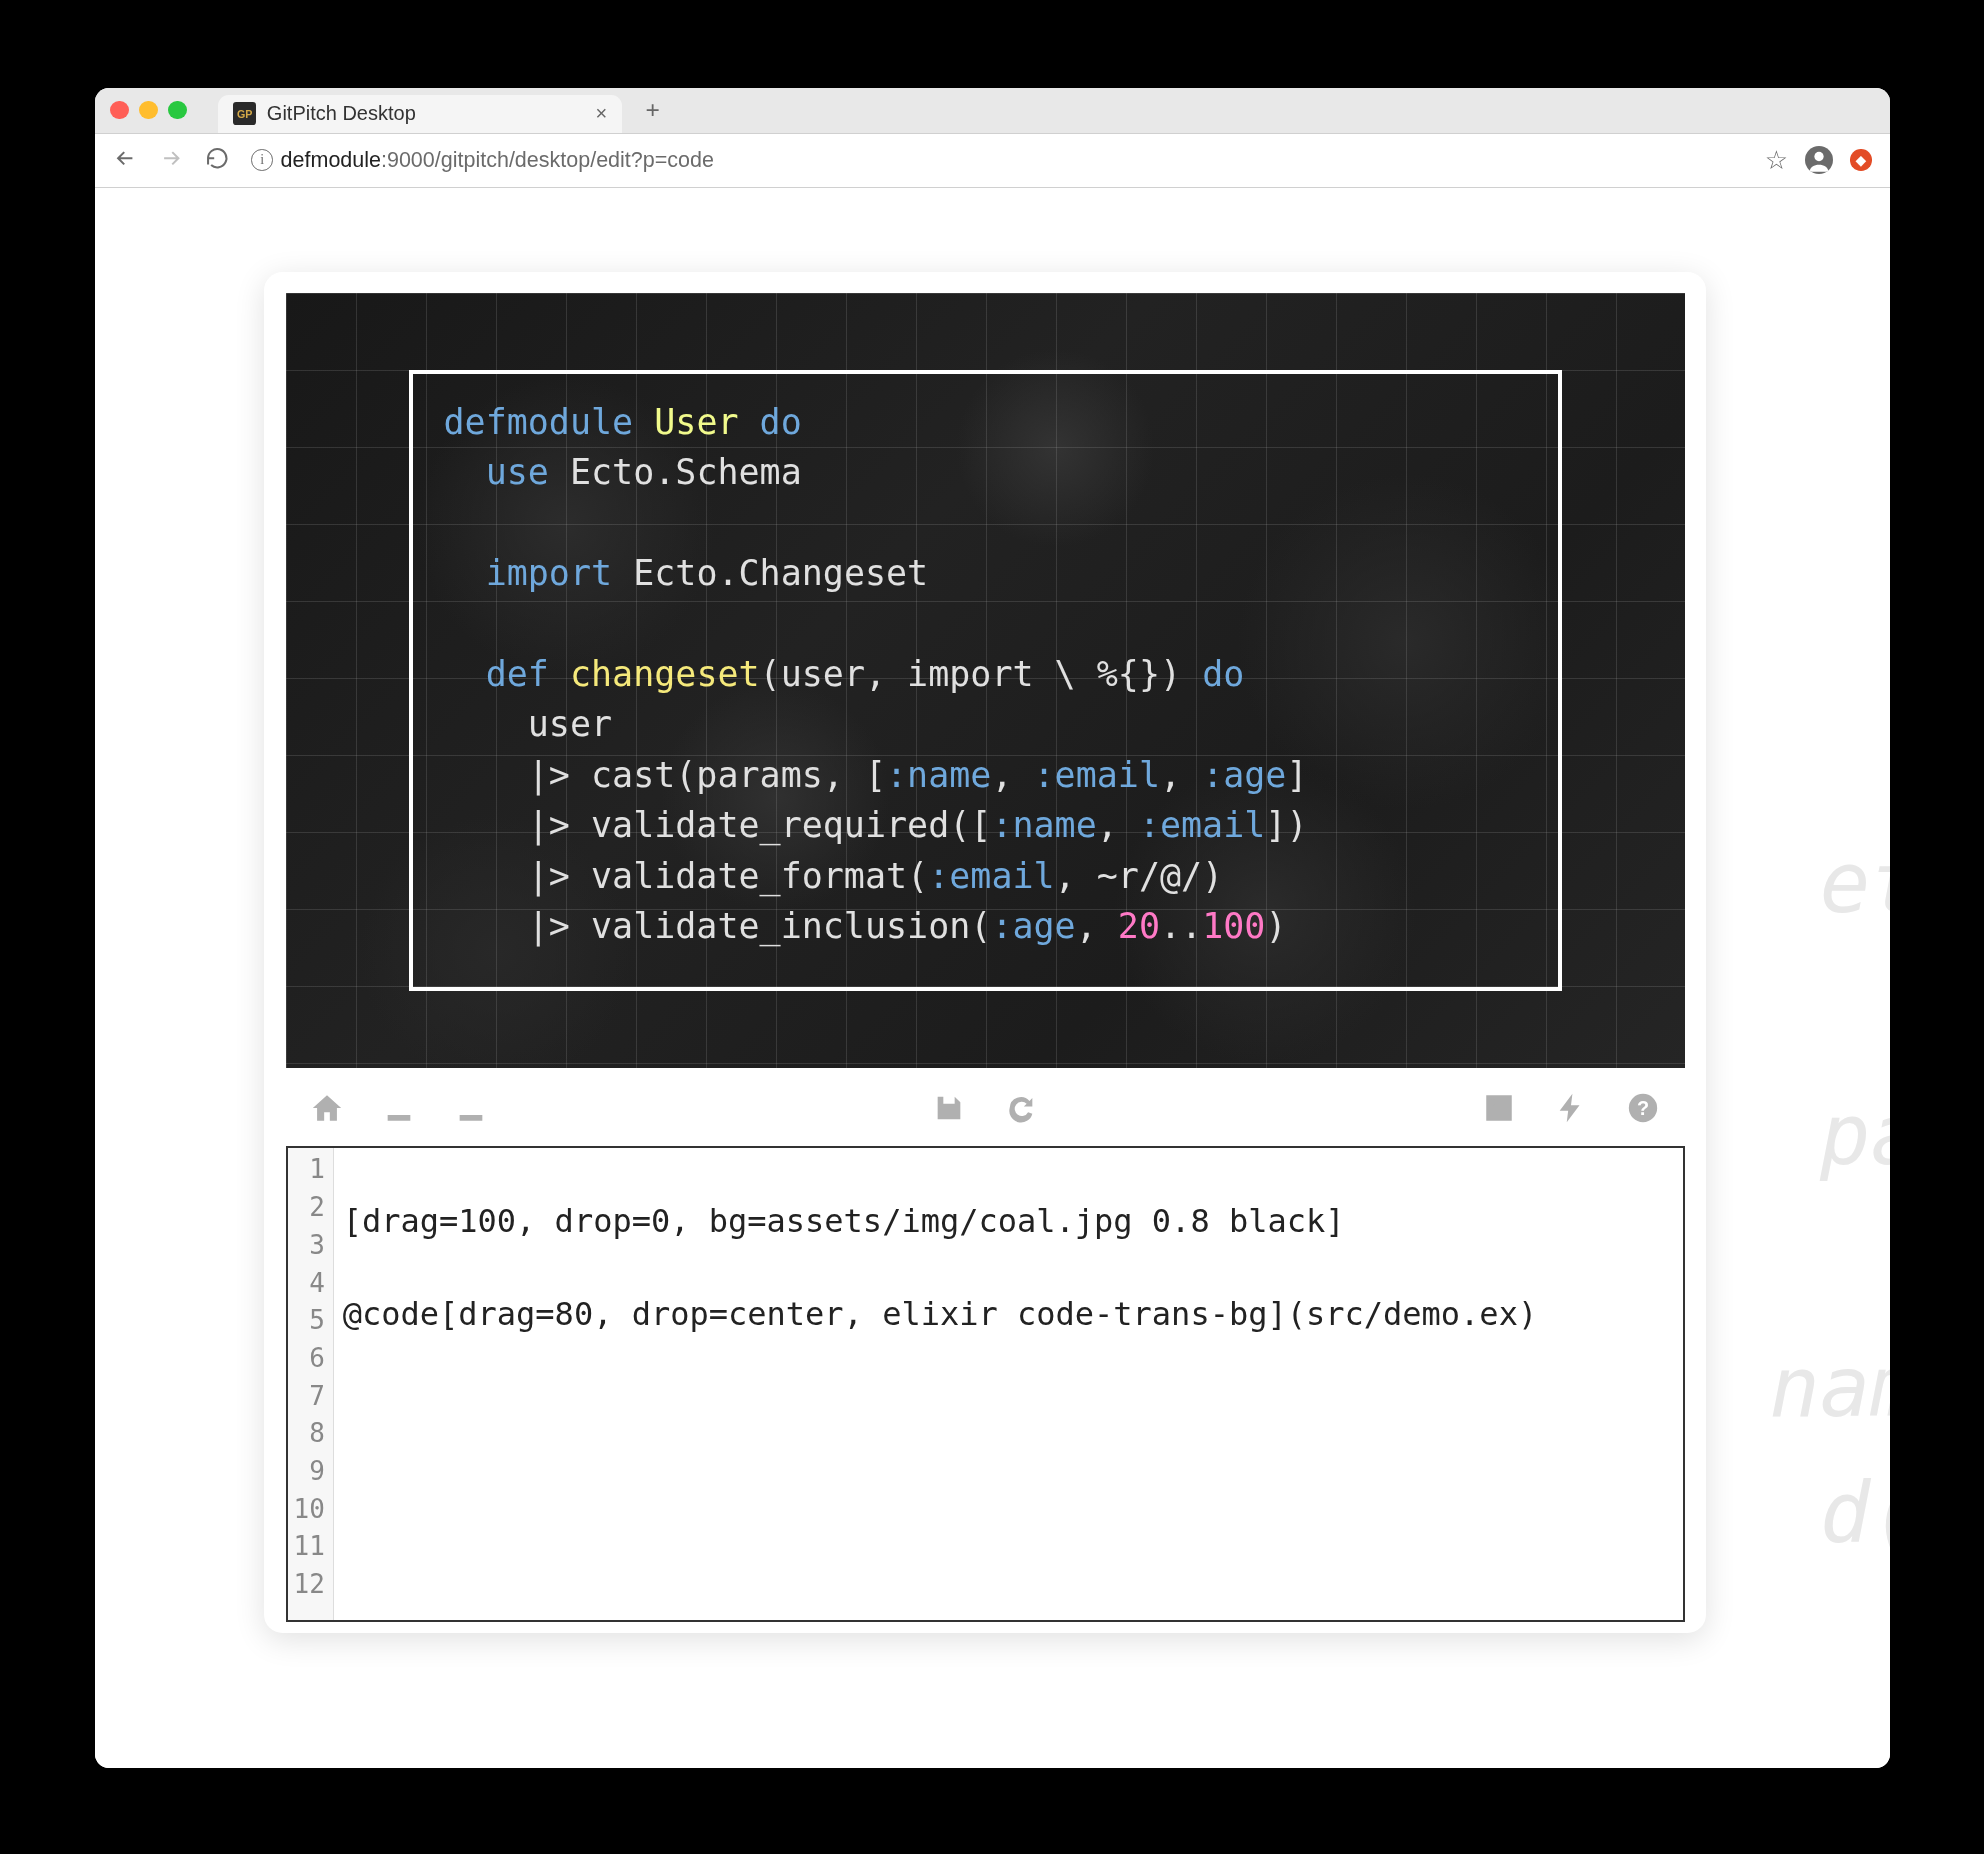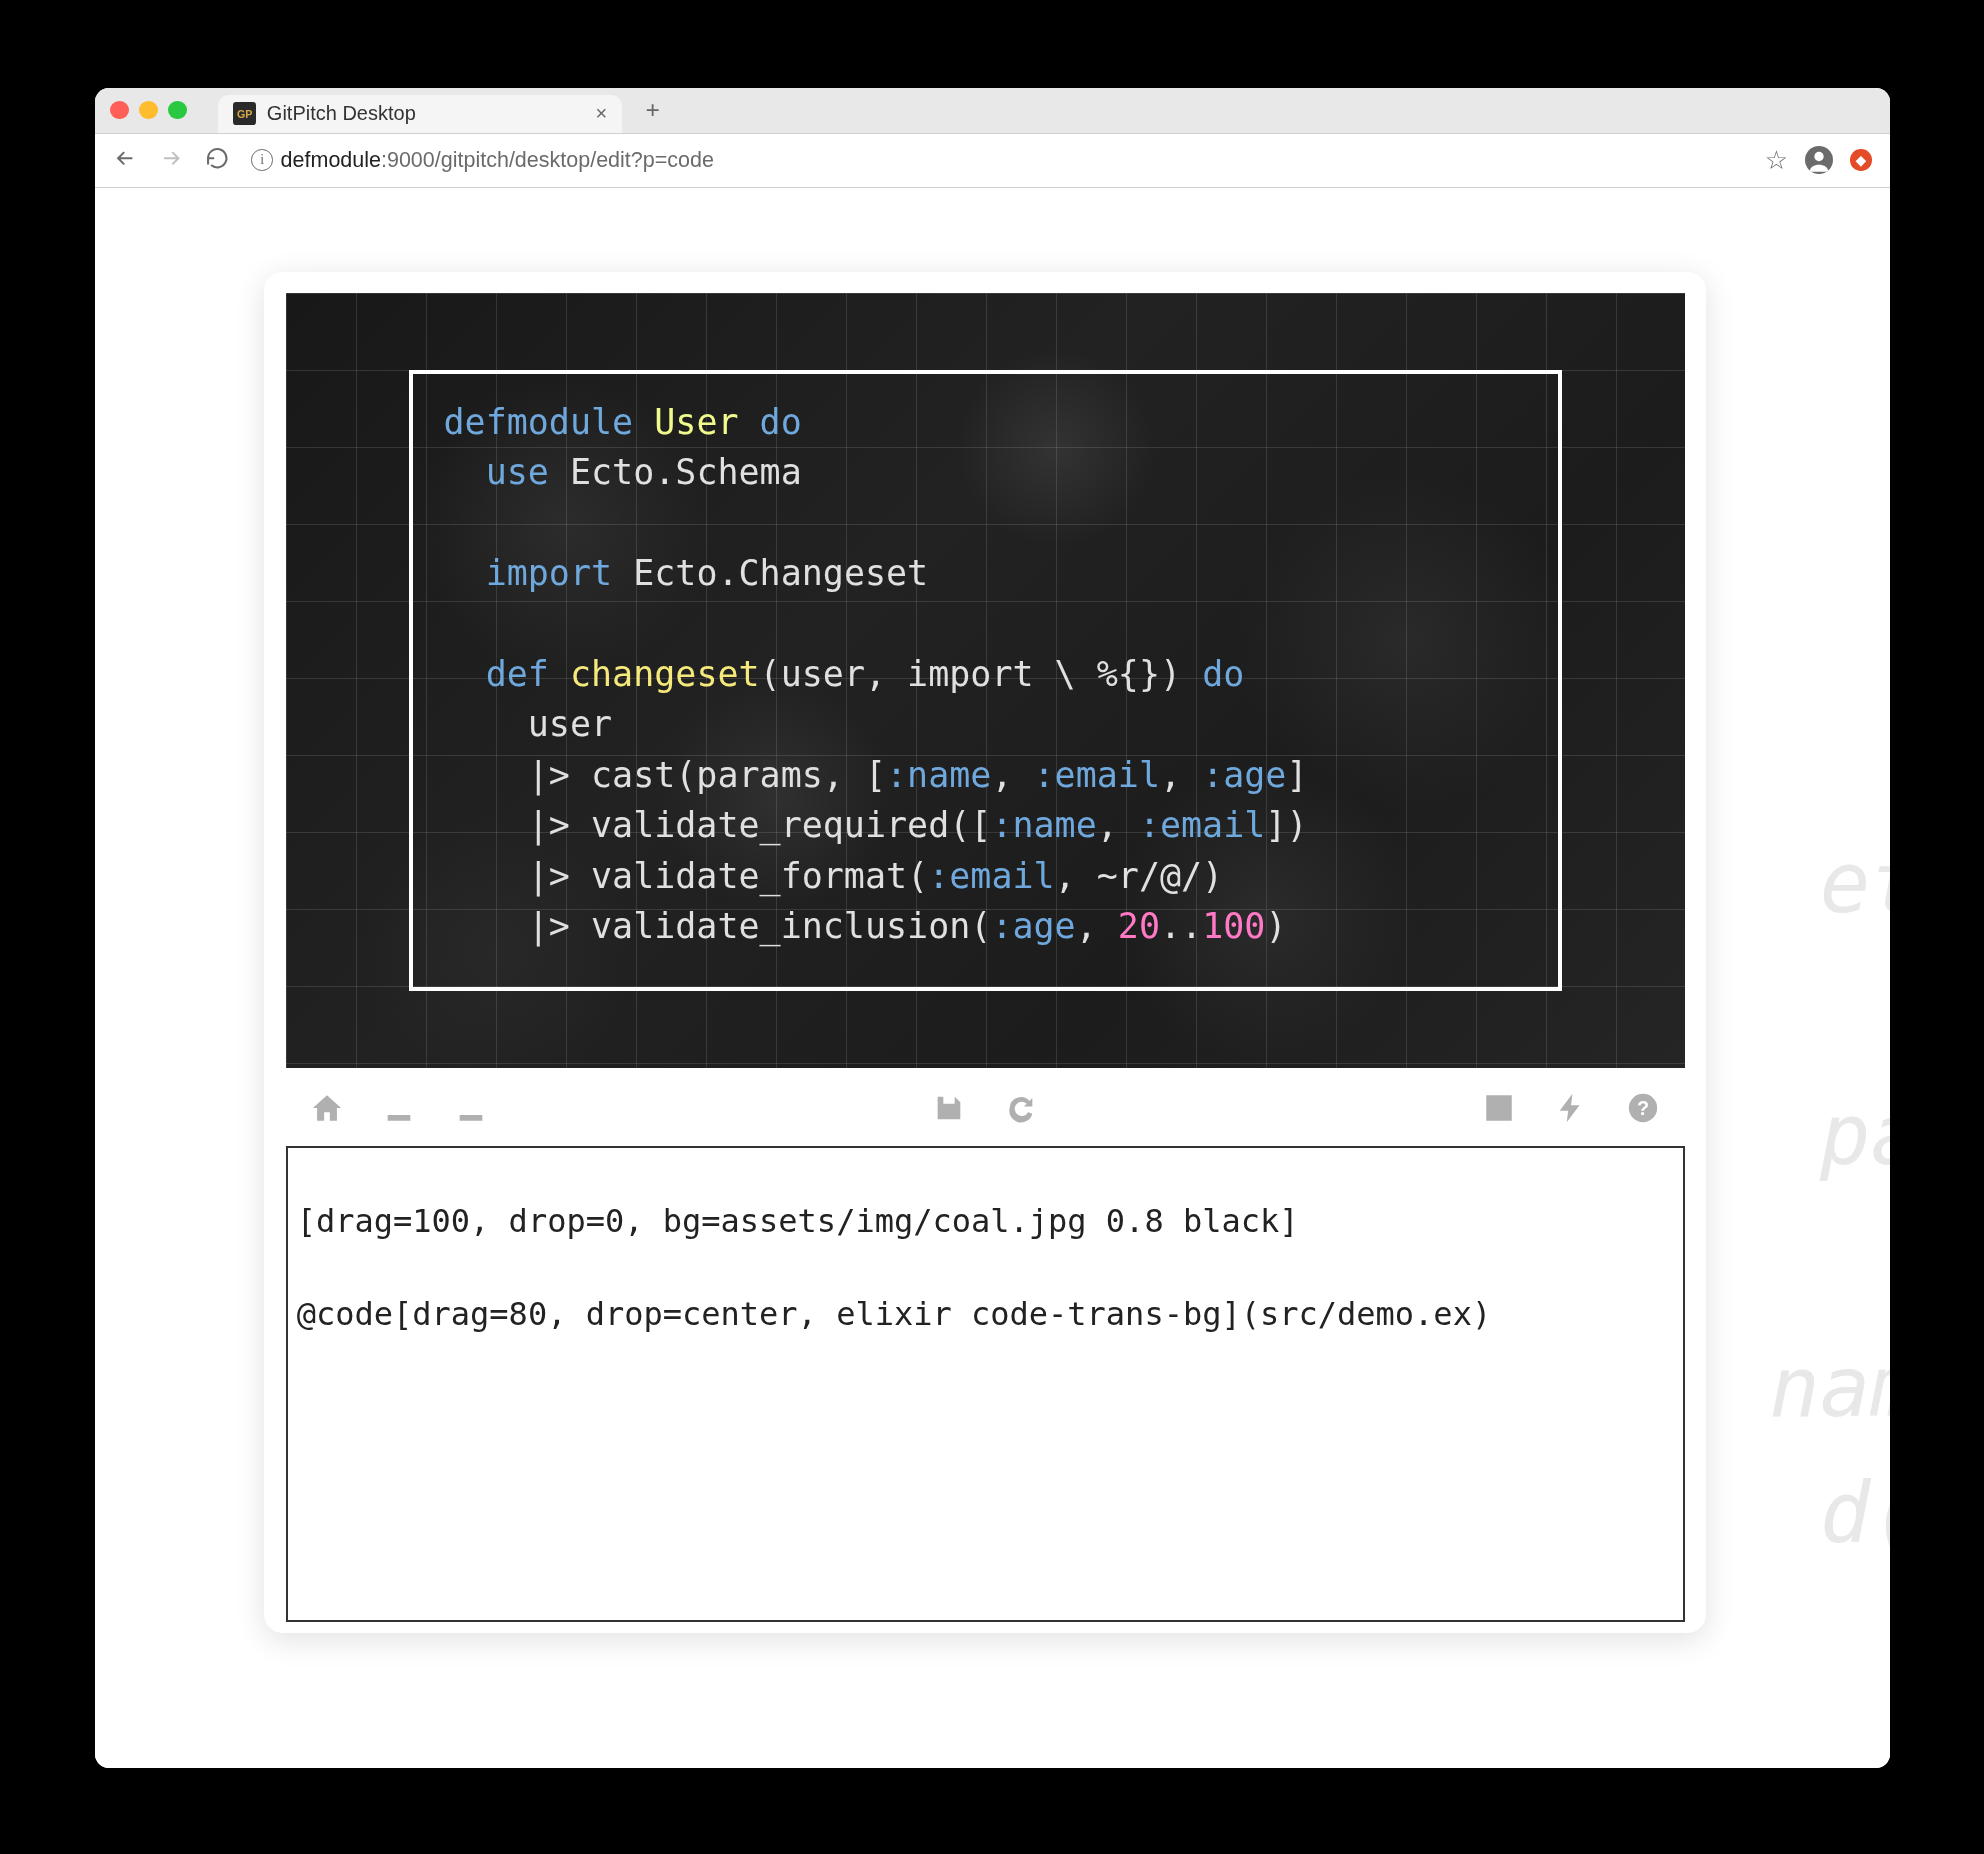--- a/index.html
+++ b/index.html
@@ -329,20 +329,32 @@
                 <path d="M13 2L4 14h6l-1 8 9-12h-6z"></path>
               </svg></span>
           <span class="tool-icon"><svg viewBox="0 0 24 24">
                 <circle cx="12" cy="12" r="10" fill="currentColor"></circle>
                 <text x="12" y="17" text-anchor="middle" fill="#fff" font-size="14" font-weight="bold">?</text>
               </svg></span>
         </div>
       </div>
 
       <div class="editor">
+        <div class="gutter" id="gutter">1
+2
+3
+4
+5
+6
+7
+8
+9
+10
+11
+12</div>
         <div class="editor-body" id="editor-body">
 [drag=100, drop=0, bg=assets/img/coal.jpg 0.8 black]
 
 @code[drag=80, drop=center, elixir code-trans-bg](src/demo.ex)
 
 
 
 
 
 

